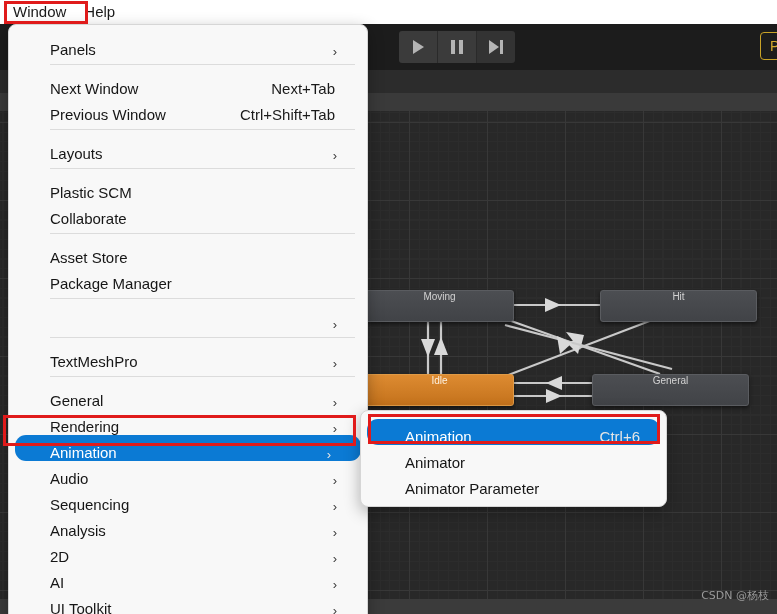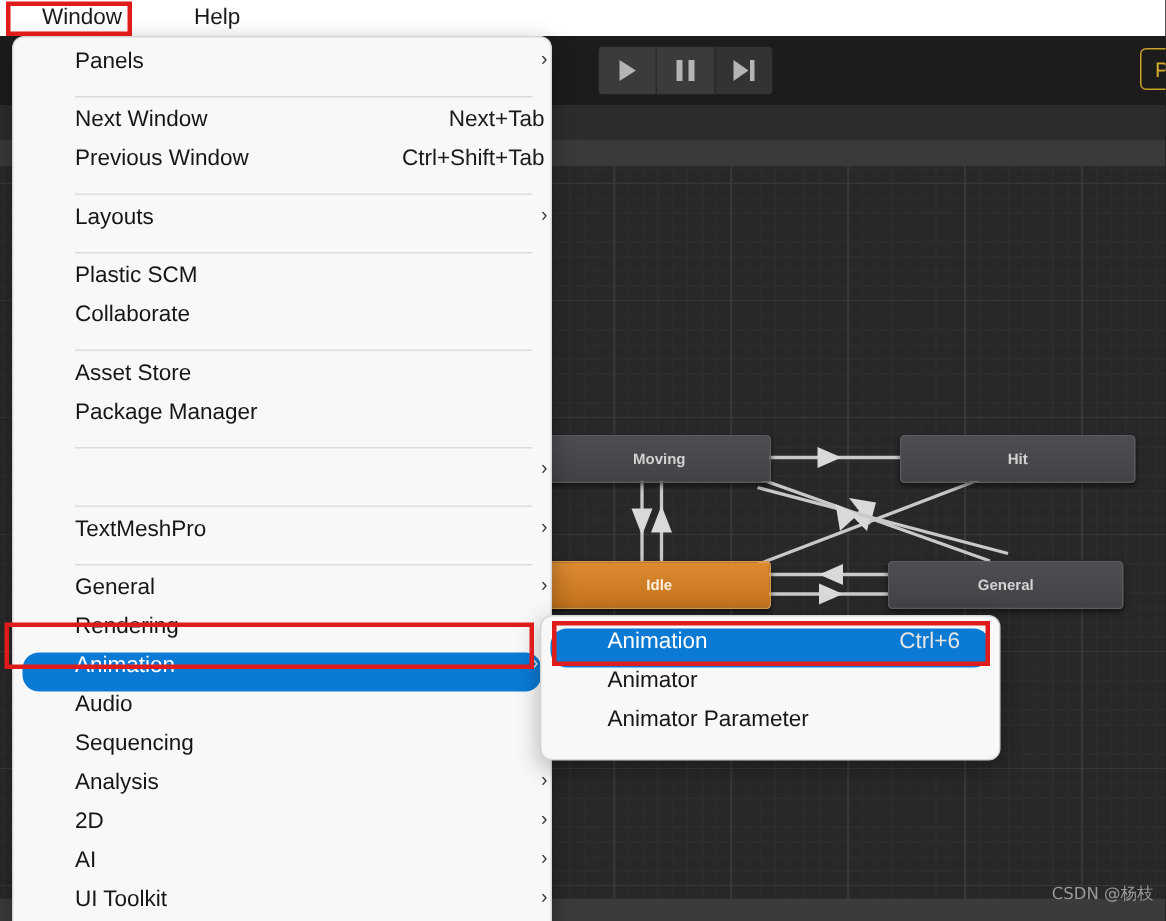--- a/index.html
+++ b/index.html
@@ -133,26 +133,25 @@
     left: 0; top: 111px;
     width: 777px; height: 488px;
     pointer-events: none;
   }
 
   .state-node {
     position: absolute;
     height: 30px;
     border-radius: 3px;
     display: flex;
-    align-items: center;
+    align-items: flex-start;
     justify-content: center;
     font-size: 10px;
     color: #d2d2d2;
     box-shadow: 0 2px 4px rgba(0,0,0,.55);
-    font-weight: bold;
   }
   .state-node.grey {
     background: linear-gradient(#4c4e52, #414347);
     border: 1px solid #5a5c60;
   }
   .state-node.orange {
     background: linear-gradient(#dd8b31, #c4721c);
     border: 1px solid #e09a45;
     color: #fdf0df;
   }
@@ -171,21 +170,21 @@
   .menubar {
     position: absolute;
     left: 0; top: 0;
     height: 24px;
     display: flex;
     align-items: center;
     font-size: 15px;
     color: #1a1a1a;
   }
   .menubar-item {
-    padding: 0 24px;
+    padding: 0 9px;
     line-height: 22px;
     position: relative;
   }
   .menubar-item.highlighted { margin-left: 4px; }
 
   
   .annot-box {
     position: absolute;
     border: 3px solid #e01b1b;
     box-sizing: border-box;
@@ -216,22 +215,22 @@
   #sub-menu {
     left: 360px; top: 410px;
     width: 305px;
     padding: 8px 0 9px 0;
   }
 
   .menu-row {
     position: relative;
     height: 26px;
     display: flex;
-    align-items: flex-start;
-    padding: 0 0 0 41px;
+    align-items: flex-end;
+    padding: 0 28px 0 41px;
     white-space: nowrap;
   }
   #sub-menu .menu-row { padding-left: 44px; padding-right: 16px; }
 
   .menu-row .label { flex: 0 0 auto; }
   .menu-row .shortcut {
     margin-left: auto;
     color: #1a1a1a;
     padding-right: 4px;
   }

